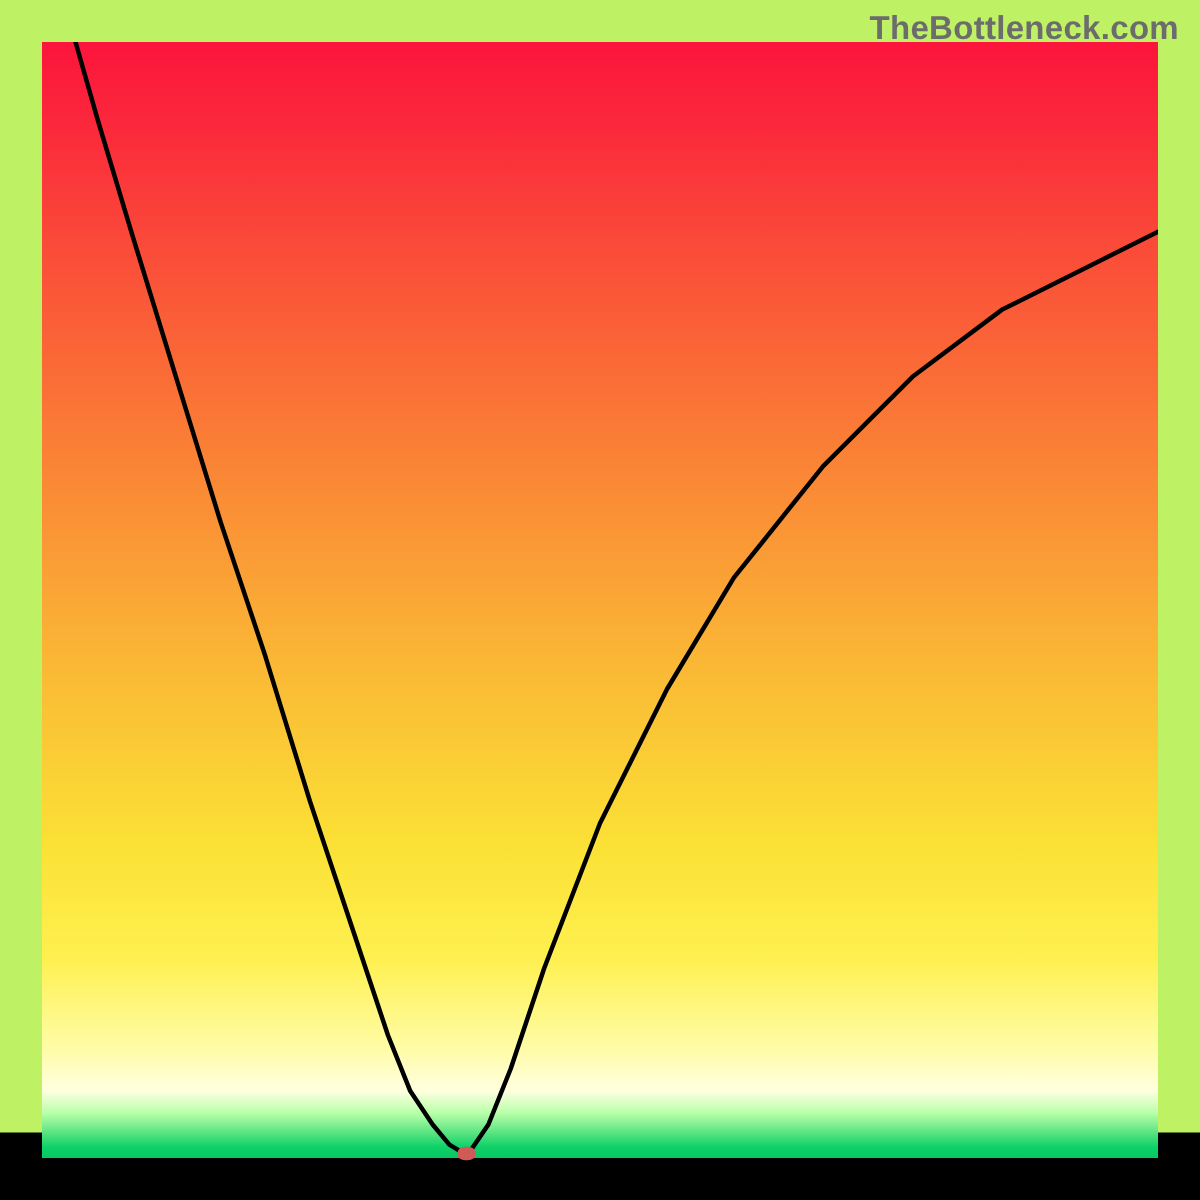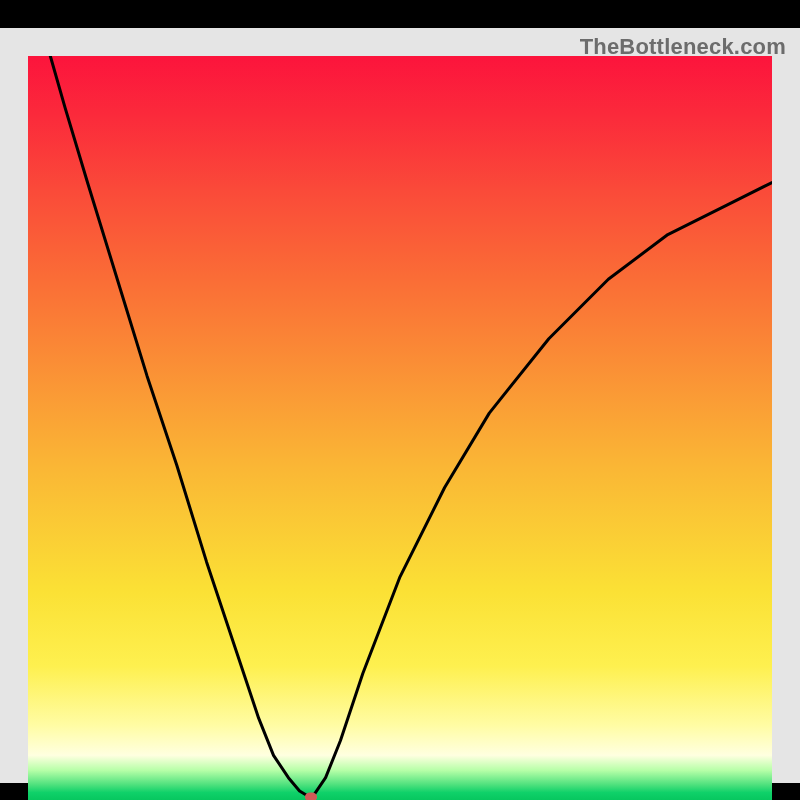--- a/index.html
+++ b/index.html
@@ -10,22 +10,21 @@
     overflow: hidden;
     background: #000;
     font-family: Arial, Helvetica, sans-serif;
   }
   .frame {
     position: absolute;
     left: 0;
     top: 0;
     width: 800px;
     height: 755px;
-    background: #e5e5e5;
-    margin-top: 28px;
+    background: #bef264;
   }
   .plot {
     position: absolute;
     left: 28px;
     top: 28px;
     width: 744px;
     height: 744px;
     
     background: linear-gradient(
       to bottom,

